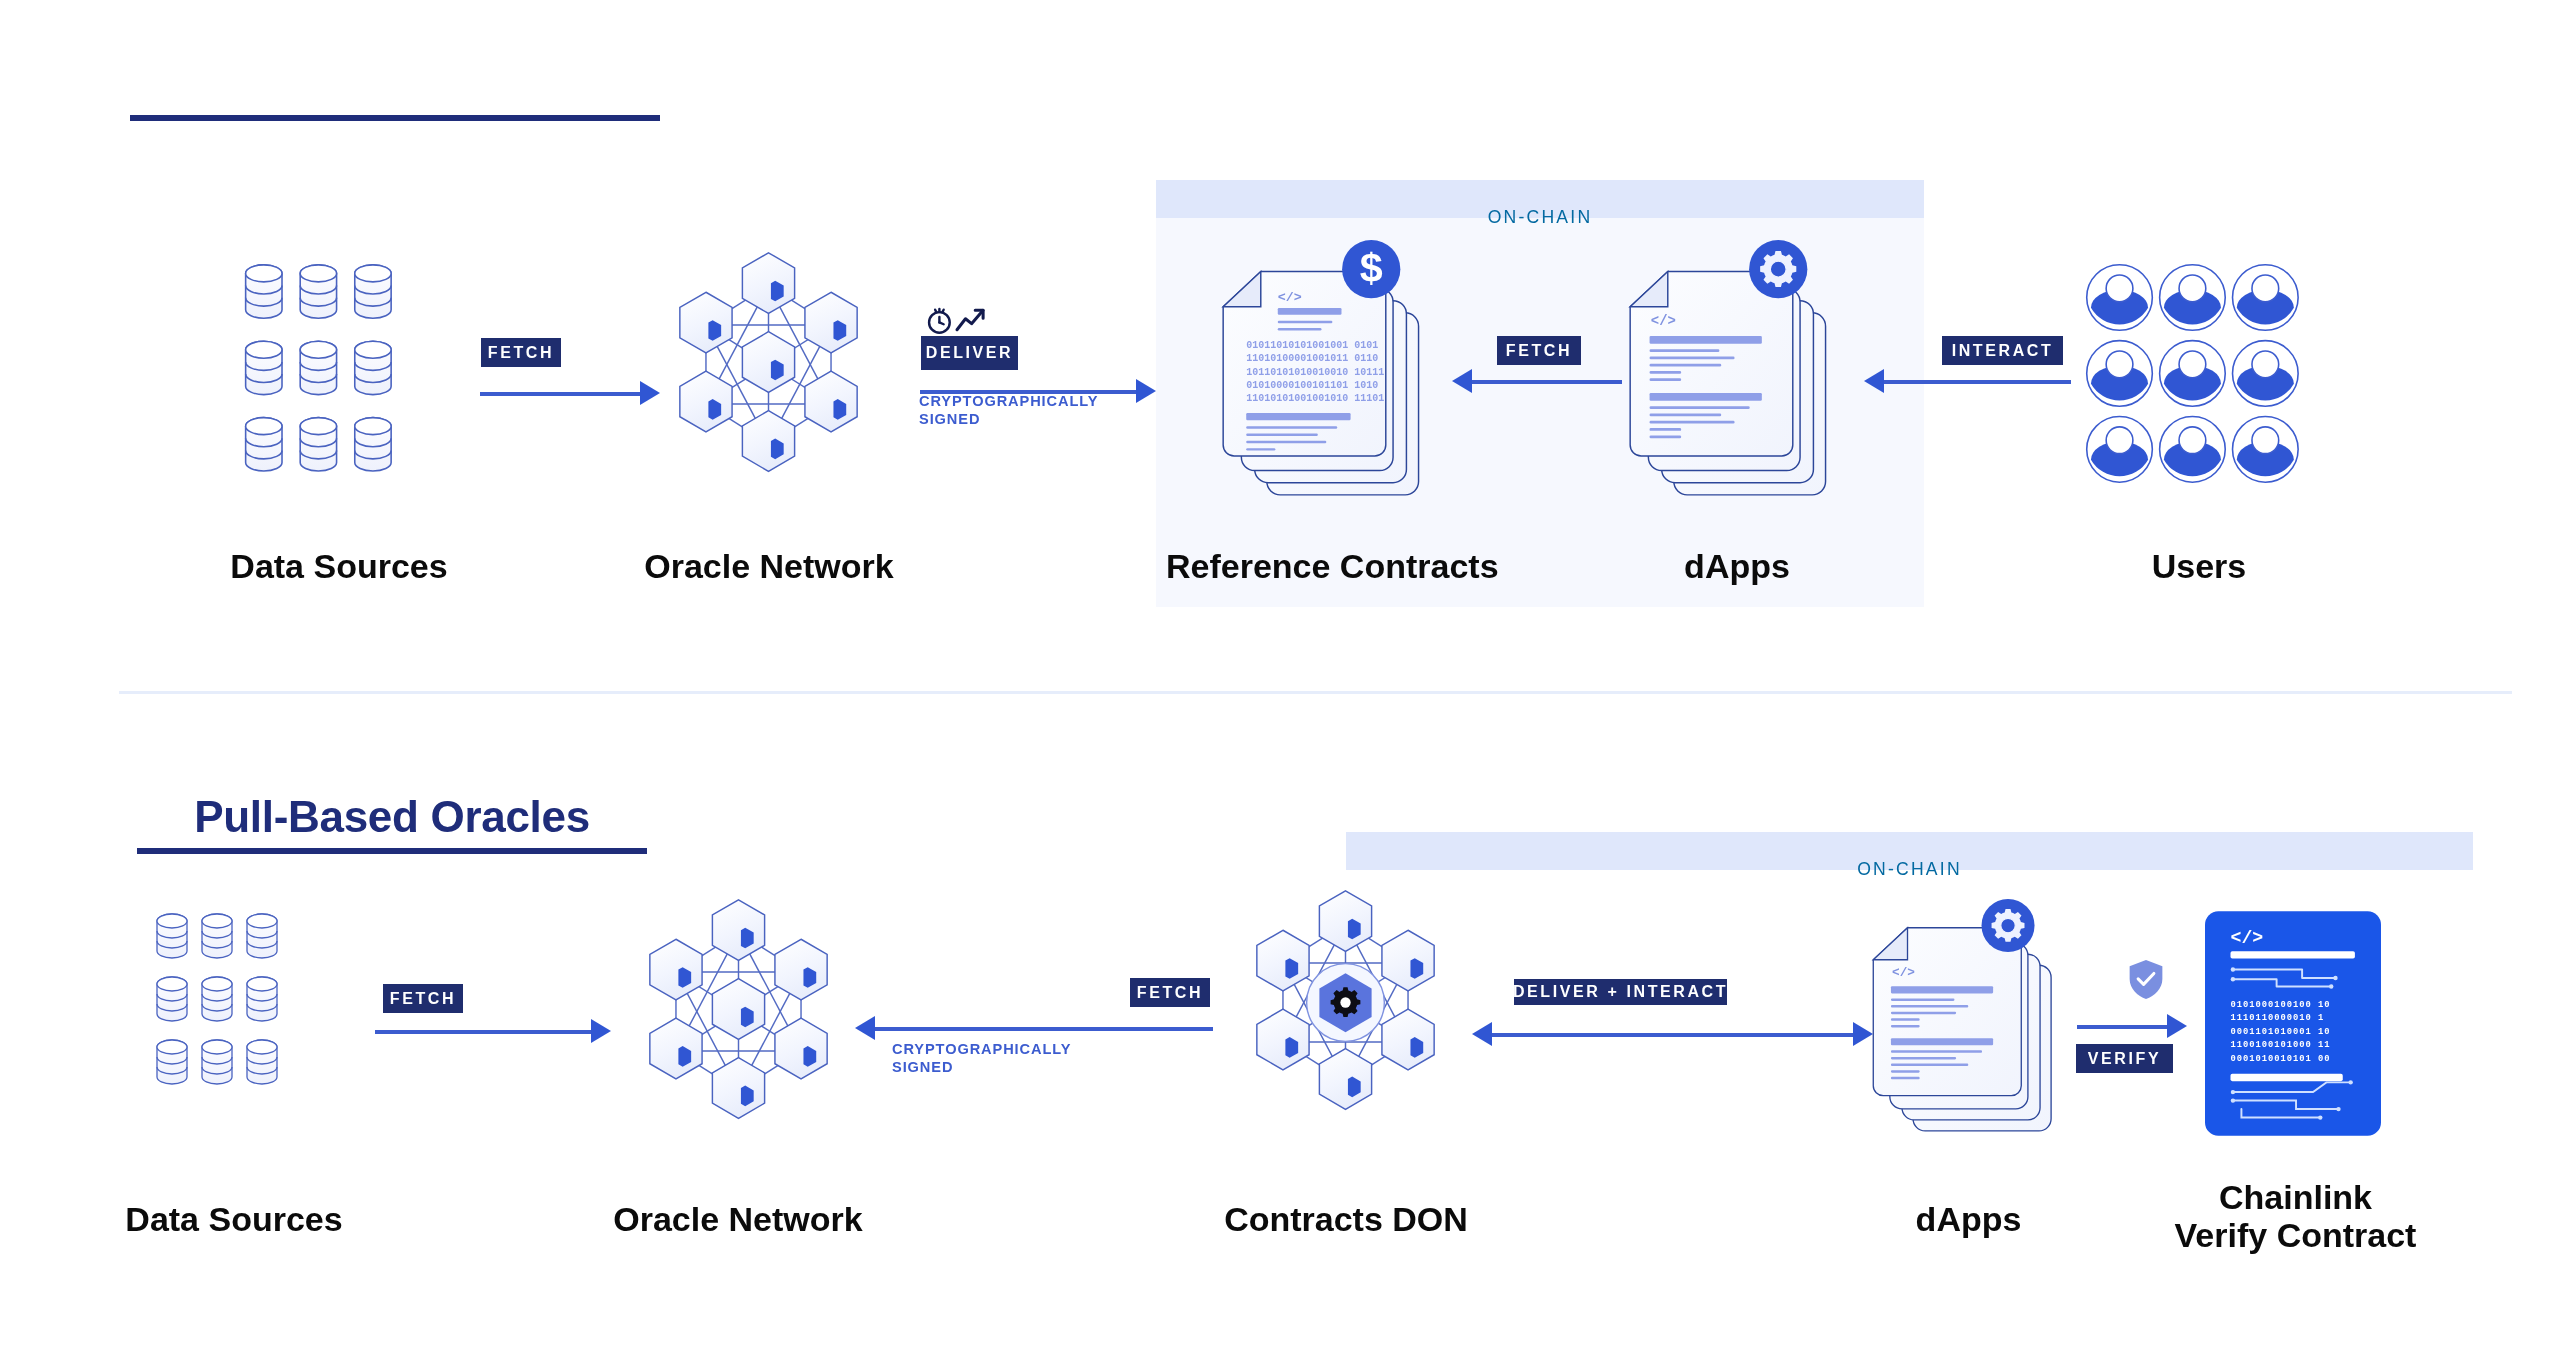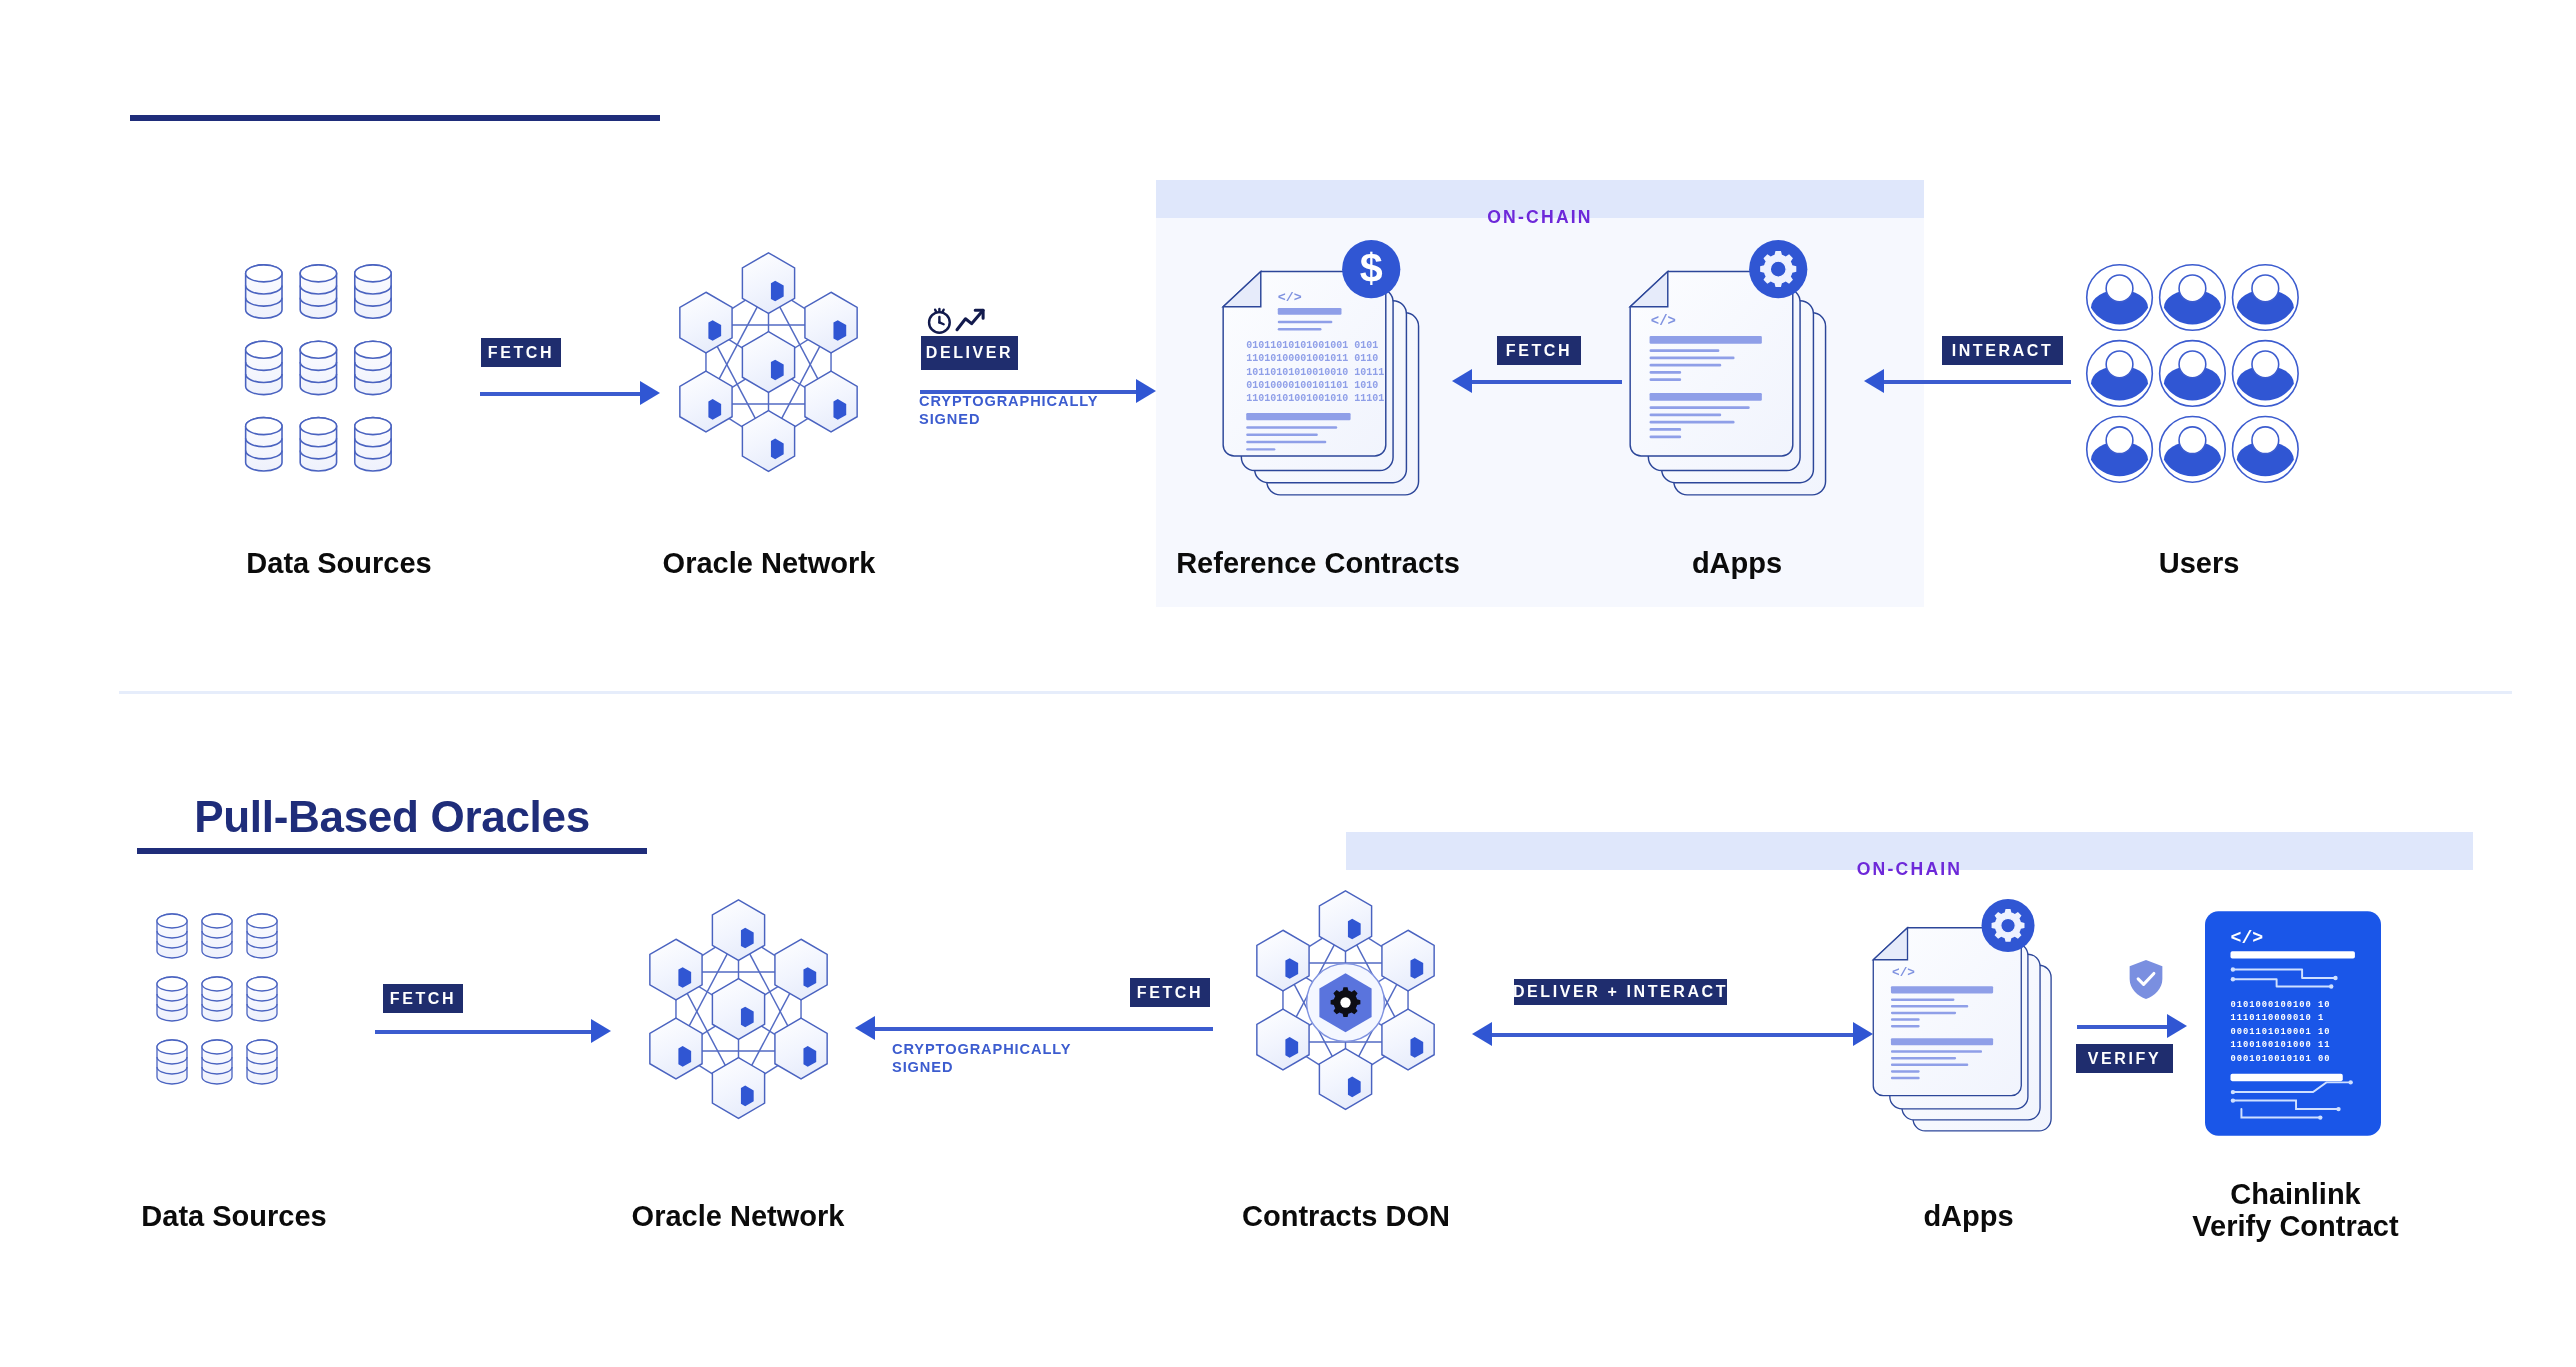--- a/index.html
+++ b/index.html
@@ -10,24 +10,24 @@
   
   .sec-title{font-size:44px;font-weight:700;color:#1f2d7a;letter-spacing:-0.3px;
              white-space:nowrap;}
   .sec-underline{height:5.5px;background:#1f2d7a;}
 
   .divider{height:3px;background:#e6edfb;}
 
   
   .onchain-panel{background:#f6f8fe;}
   .onchain-bar{background:#dfe7fb;display:flex;align-items:center;justify-content:center;}
-  .onchain-bar span{font-size:17.6px;font-weight:700;letter-spacing:2.2px;color:#6d28d9;margin-top:37px;}
-
-  
-  .node-label{font-size:29px;font-weight:700;color:#0b0b0b;text-align:center;
+  .onchain-bar span{font-size:17.6px;font-weight:400;letter-spacing:2.2px;color:#0369a1;margin-top:37px;}
+
+  
+  .node-label{font-size:34px;font-weight:700;color:#0b0b0b;text-align:center;
               white-space:nowrap;line-height:1.12;}
 
   
   .badge{background:#1f2d6e;color:#ffffff;display:flex;align-items:center;
          justify-content:center;font-size:16px;font-weight:600;letter-spacing:2.6px;
          white-space:nowrap;padding:0 11px;box-sizing:border-box;}
 
   
   .arrow-line{background:#3c5ccf;height:3.6px;}
   .arrow-head{width:0;height:0;}

